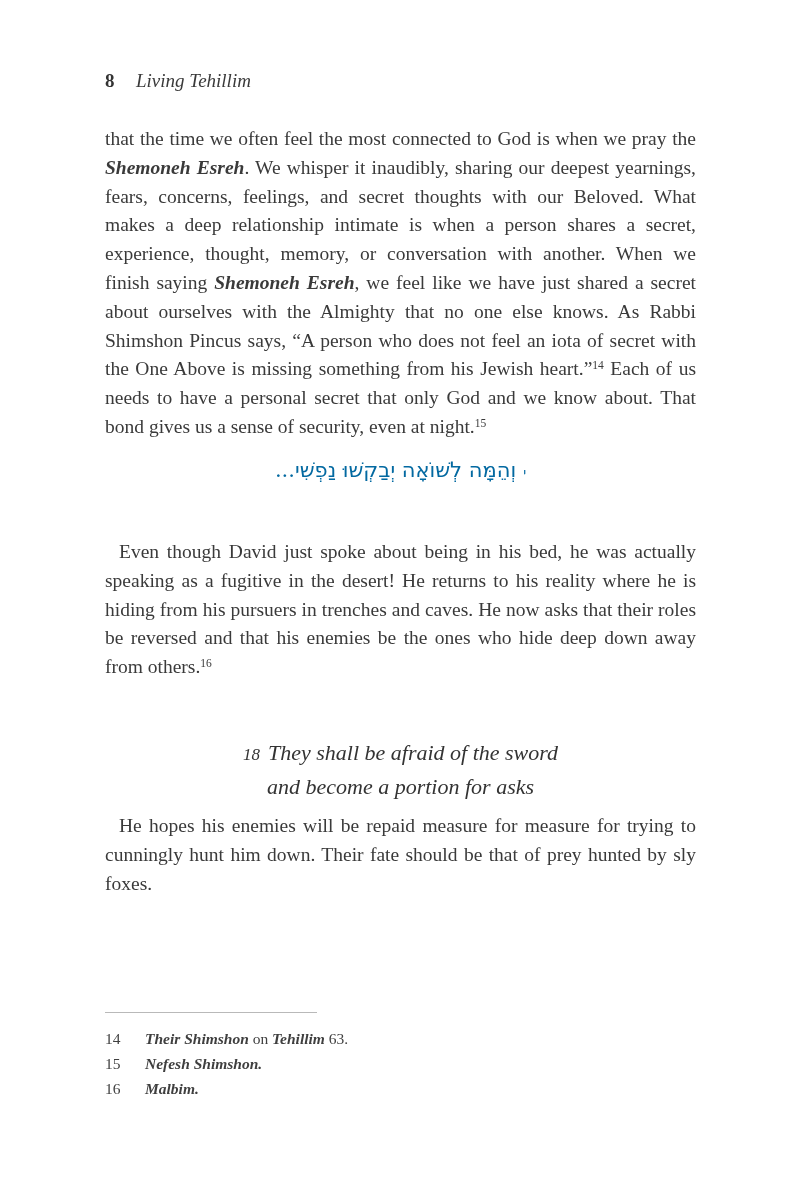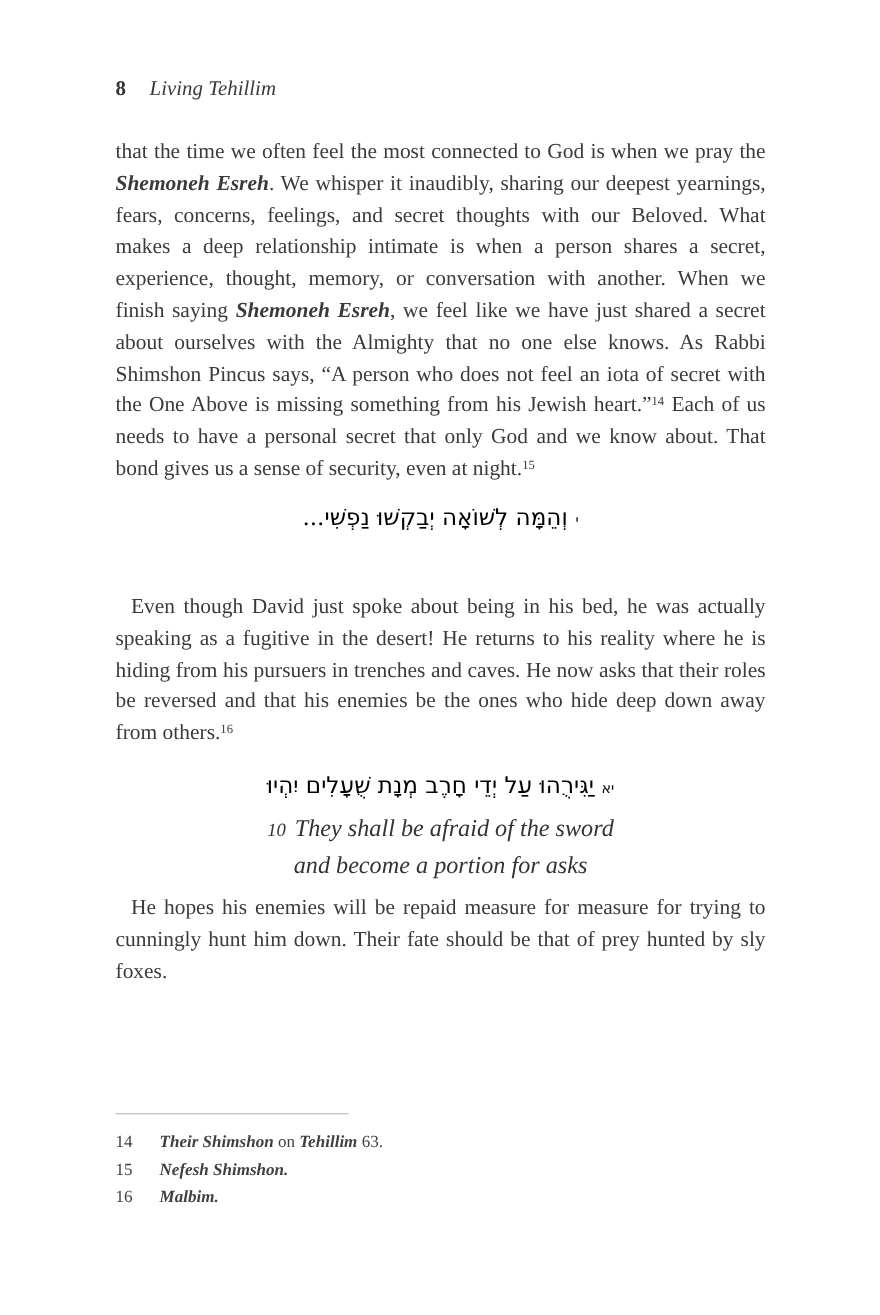--- a/index.html
+++ b/index.html
@@ -53,21 +53,21 @@
     vertical-align: baseline;
   }
   .hebrew {
     position: absolute;
     left: 105px;
     width: 591px;
     text-align: center;
     direction: rtl;
     font-family: "DejaVu Serif", "DejaVu Sans", sans-serif;
     font-size: 21px;
-    color: #000000;
+    color: #0369a1;
     line-height: 32px;
   }
   .heb1 { top: 454px; }
   .heb2 { top: 698px; }
   .vletter {
     font-size: 13px;
     margin-left: 7px;
   }
   .trans {
     position: absolute;
@@ -122,27 +122,24 @@
 
   <p class="bodytext p1"><span>that the time we often feel the most connected to God is when we pray the </span><span class="it">Shemoneh Esreh</span><span>. We whisper it inaudibly, sharing our deepest yearnings, fears, concerns, feelings, and secret thoughts with our Beloved. What makes a deep relationship intimate is when a person shares a secret, experience, thought, memory, or conversation with another. When we finish saying </span><span class="it">Shemoneh Esreh</span><span>, we feel like we have just shared a secret about ourselves with the Almighty that no one else knows. As Rabbi Shimshon Pincus says, “A person who does not feel an iota of secret with the One Above is missing something from his Jewish heart.”</span><sup>14</sup><span> Each of us needs to have a personal secret that only God and we know about. That bond gives us a sense of security, even at night.</span><sup>15</sup></p>
 
   <div class="hebrew heb1" dir="rtl">
     <span class="vletter">י</span><span>וְהֵמָּה לְשׁוֹאָה יְבַקְשׁוּ נַפְשִׁי...</span>
   </div>
 
 
   <p class="bodytext p2"><span>Even though David just spoke about being in his bed, he was actually speaking as a fugitive in the desert! He returns to his reality where he is hiding from his pursuers in trenches and caves. He now asks that their roles be reversed and that his enemies be the ones who hide deep down away from others.</span><sup>16</sup></p>
 
-  <div class="hebrew heb2" dir="rtl">
-    <span class="vletter">יא</span><span>יַגִּירֻהוּ עַל יְדֵי חָרֶב מְנָת שֻׁעָלִים יִהְיוּ</span>
-  </div>
 
   <div class="trans t2">
     <div>
-      <span class="vnum">10</span><span>They shall be afraid of the sword</span>
+      <span class="vnum">18</span><span>They shall be afraid of the sword</span>
     </div>
     <div>
       <span>and become a portion for asks</span>
     </div>
   </div>
 
   <p class="bodytext p3"><span>He hopes his enemies will be repaid measure for measure for trying to cunningly hunt him down. Their fate should be that of prey hunted by sly foxes.</span></p>
 
   <div class="fnrule"></div>
 

